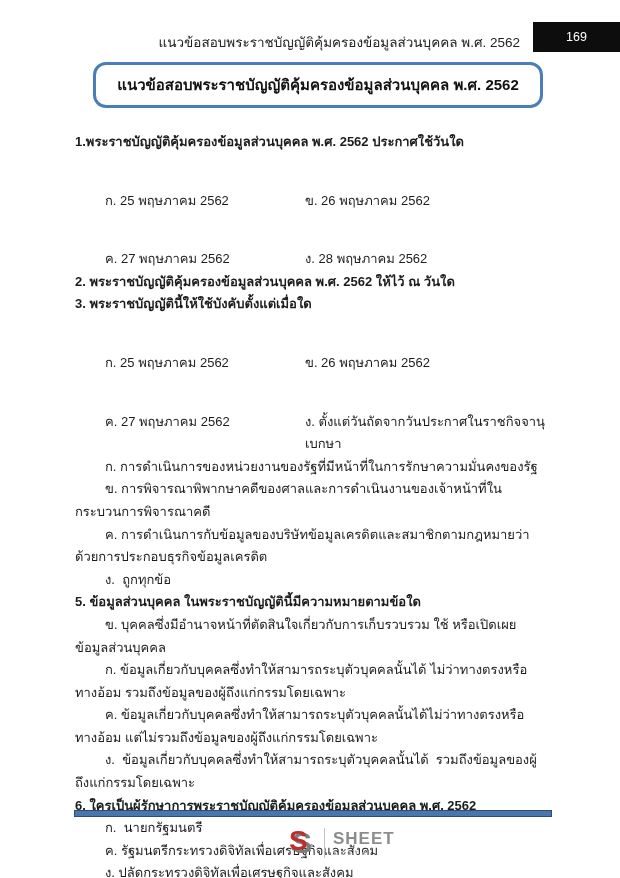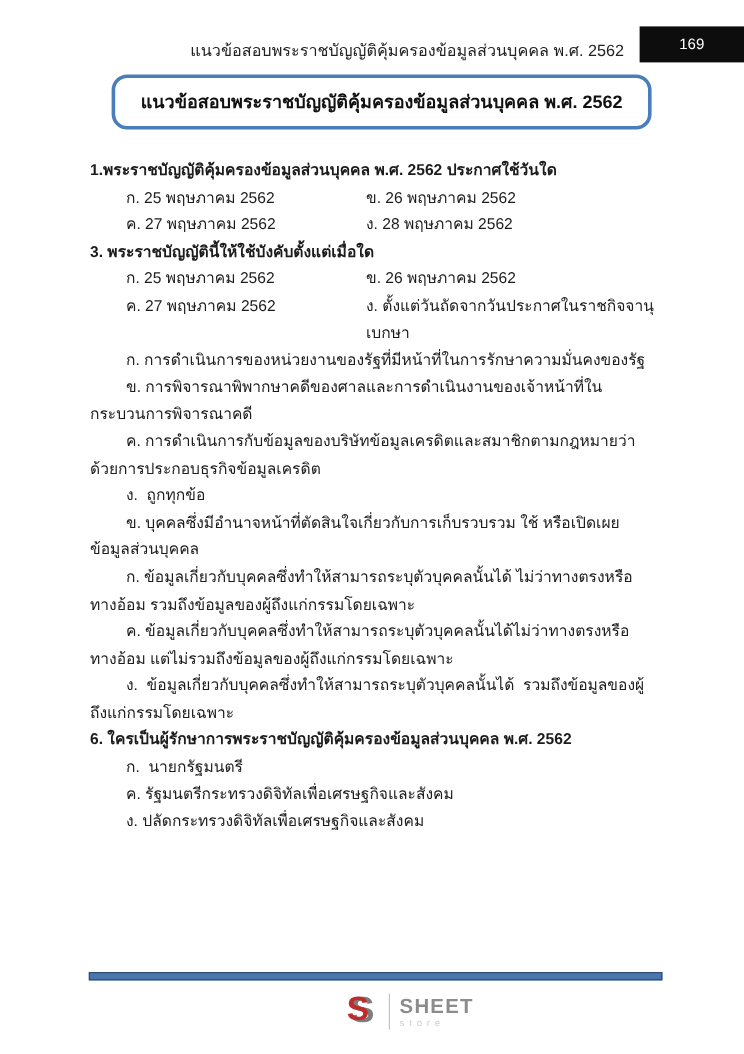--- a/index.html
+++ b/index.html
@@ -60,21 +60,21 @@
   }
   .q-title {
     font-weight: 700;
     white-space: nowrap;
   }
   .opt-grid {
     display: grid;
     grid-template-columns: 200px auto;
     padding-left: 30px;
   }
-  .opt-cell { white-space: pre-wrap; }
+  .opt-cell { white-space: pre-wrap; margin-top: 36px; }
   .opt-para {
     text-indent: 30px;
     white-space: pre-wrap;
     overflow-wrap: break-word;
   }
   .opt-line {
     padding-left: 30px;
     white-space: pre-wrap;
   }
   .footer-bar {
@@ -156,40 +156,42 @@
     <div class="q-title">1.พระราชบัญญัติคุ้มครองข้อมูลส่วนบุคคล พ.ศ. 2562 ประกาศใช้วันใด</div>
     <div class="opt-grid">
       <div class="opt-cell">ก. 25 พฤษภาคม 2562</div>
       <div class="opt-cell">ข. 26 พฤษภาคม 2562</div>
       <div class="opt-cell">ค. 27 พฤษภาคม 2562</div>
       <div class="opt-cell">ง. 28 พฤษภาคม 2562</div>
     </div>
   </div>
 
   <div>
+    <div class="q-title">2. พระราชบัญญัติคุ้มครองข้อมูลส่วนบุคคล พ.ศ. 2562 ให้ไว้ ณ วันใด</div>
   </div>
 
   <div>
     <div class="q-title">3. พระราชบัญญัตินี้ให้ใช้บังคับตั้งแต่เมื่อใด</div>
     <div class="opt-grid">
       <div class="opt-cell">ก. 25 พฤษภาคม 2562</div>
       <div class="opt-cell">ข. 26 พฤษภาคม 2562</div>
       <div class="opt-cell">ค. 27 พฤษภาคม 2562</div>
       <div class="opt-cell">ง. ตั้งแต่วันถัดจากวันประกาศในราชกิจจานุเบกษา</div>
     </div>
   </div>
 
   <div>
     <p class="opt-para">ก. การดำเนินการของหน่วยงานของรัฐที่มีหน้าที่ในการรักษาความมั่นคงของรัฐ</p>
     <p class="opt-para">ข. การพิจารณาพิพากษาคดีของศาลและการดำเนินงานของเจ้าหน้าที่ในกระบวนการพิจารณาคดี</p>
     <p class="opt-para">ค. การดำเนินการกับข้อมูลของบริษัทข้อมูลเครดิตและสมาชิกตามกฎหมายว่าด้วยการประกอบธุรกิจข้อมูลเครดิต</p>
     <p class="opt-para">ง.  ถูกทุกข้อ</p>
   </div>
 
   <div>
+    <div class="q-title">5. ข้อมูลส่วนบุคคล ในพระราชบัญญัตินี้มีความหมายตามข้อใด</div>
     <p class="opt-para">ข. บุคคลซึ่งมีอำนาจหน้าที่ตัดสินใจเกี่ยวกับการเก็บรวบรวม ใช้ หรือเปิดเผยข้อมูลส่วนบุคคล</p>
     <p class="opt-para">ก. ข้อมูลเกี่ยวกับบุคคลซึ่งทำให้สามารถระบุตัวบุคคลนั้นได้ ไม่ว่าทางตรงหรือทางอ้อม รวมถึงข้อมูลของผู้ถึงแก่กรรมโดยเฉพาะ</p>
     <p class="opt-para">ค. ข้อมูลเกี่ยวกับบุคคลซึ่งทำให้สามารถระบุตัวบุคคลนั้นได้ไม่ว่าทางตรงหรือทางอ้อม แต่ไม่รวมถึงข้อมูลของผู้ถึงแก่กรรมโดยเฉพาะ</p>
     <p class="opt-para">ง.  ข้อมูลเกี่ยวกับบุคคลซึ่งทำให้สามารถระบุตัวบุคคลนั้นได้  รวมถึงข้อมูลของผู้ถึงแก่กรรมโดยเฉพาะ</p>
   </div>
 
   <div>
     <div class="q-title">6. ใครเป็นผู้รักษาการพระราชบัญญัติคุ้มครองข้อมูลส่วนบุคคล พ.ศ. 2562</div>
     <div class="opt-line">ก.  นายกรัฐมนตรี</div>
     <div class="opt-line">ค. รัฐมนตรีกระทรวงดิจิทัลเพื่อเศรษฐกิจและสังคม</div>

